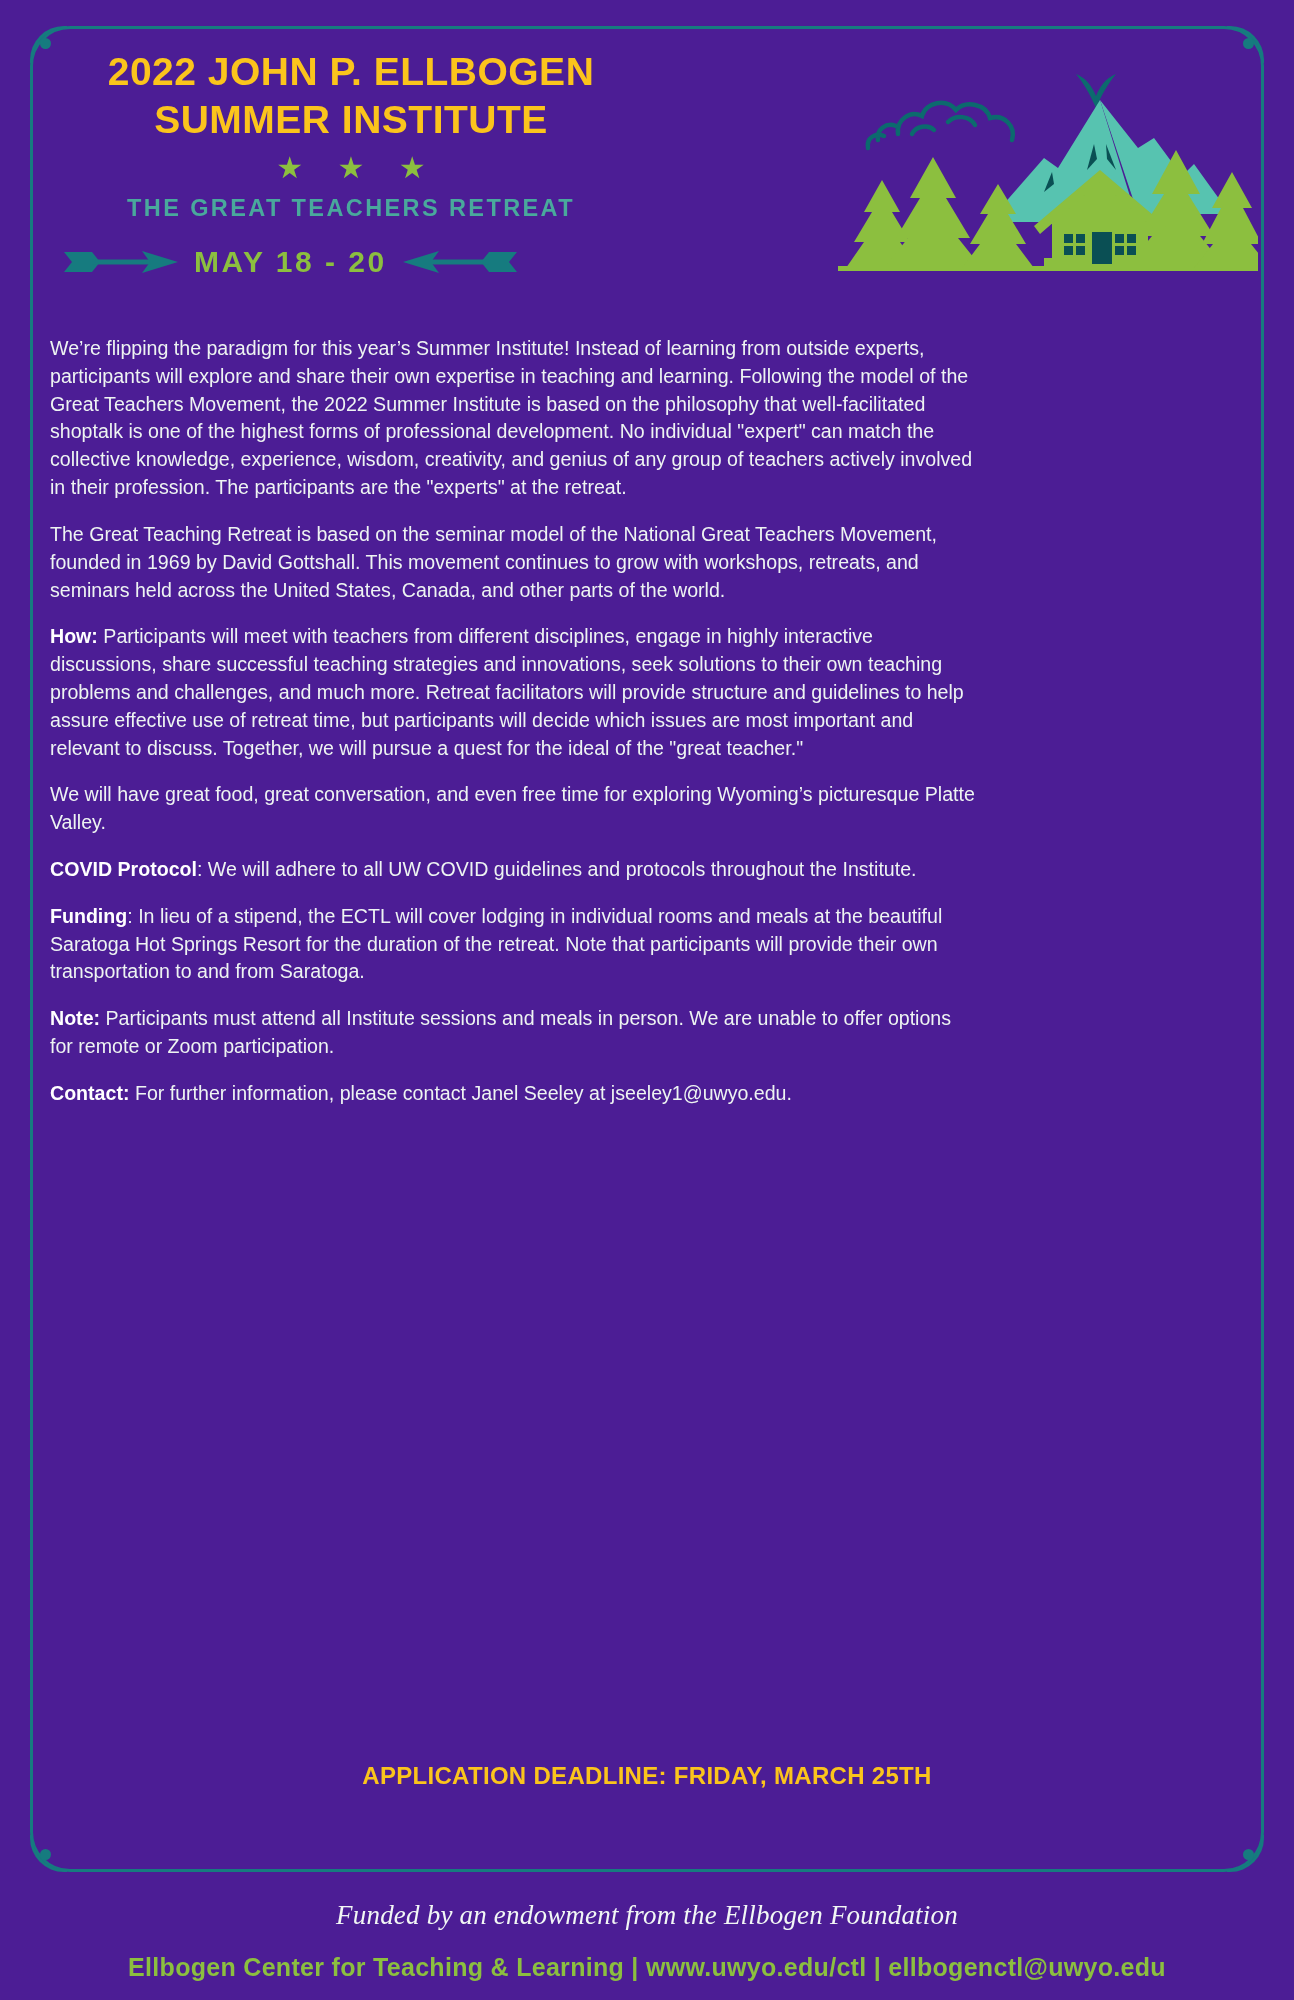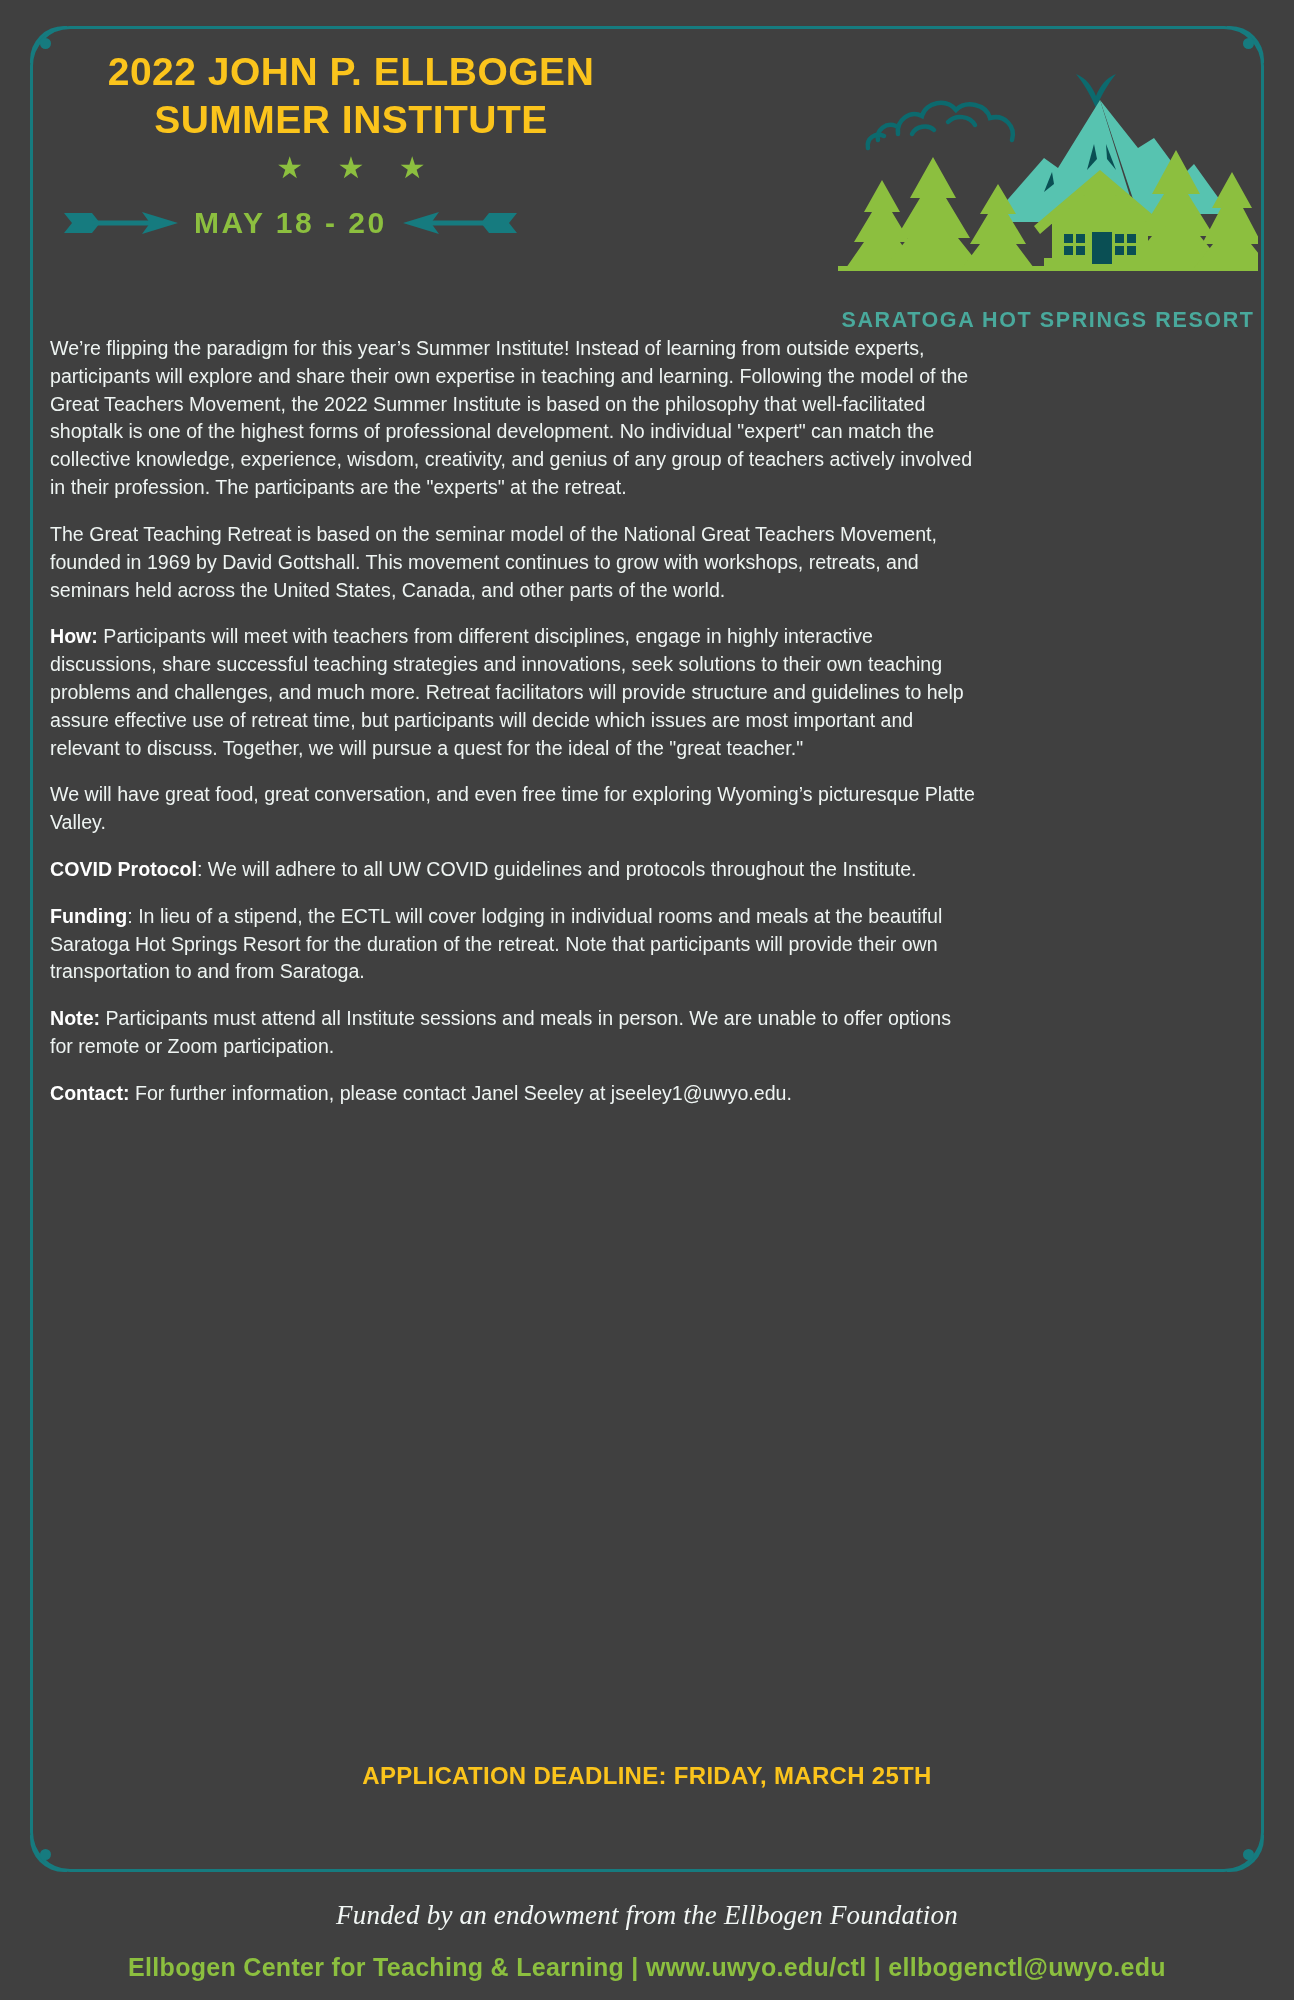--- a/index.html
+++ b/index.html
@@ -11,21 +11,21 @@
     width: 1294px;
     height: 2000px;
     position: relative;
     overflow: hidden;
     font-family: "Liberation Sans", sans-serif;
     background: #0a4f54;
   }
   .poster {
     position: absolute;
     inset: 0;
-    background: #404040;
+    background: #4c1d95;
   }
 
   
   .frame {
     position: absolute;
     left: 30px;
     top: 26px;
     right: 30px;
     bottom: 128px;
     border: 3px solid #167b7f;
@@ -211,20 +211,21 @@
   <div class="frame-corner-dot dot-tl"></div>
   <div class="frame-corner-dot dot-tr"></div>
   <div class="frame-corner-dot dot-bl"></div>
   <div class="frame-corner-dot dot-br"></div>
 
   <div class="header">
     <div class="header-left">
       <div class="title-main">2022 JOHN P. ELLBOGEN</div>
       <div class="title-line2">SUMMER INSTITUTE</div>
       <div class="stars">★ ★ ★</div>
+      <div class="subtitle">THE GREAT TEACHERS RETREAT</div>
 
       <div class="date-row">
         <svg width="118" height="36" viewBox="0 0 118 36">
           <path d="M2 8 L30 8 L38 18 L30 28 L2 28 L10 18 Z" fill="#167b7f"></path>
           <rect x="30" y="15.5" width="62" height="5" fill="#167b7f"></rect>
           <path d="M80 7 L116 18 L80 29 L88 18 Z" fill="#167b7f"></path>
         </svg>
         <div class="date-text">MAY 18 - 20</div>
         <svg width="118" height="36" viewBox="0 0 118 36">
           <g transform="translate(118,0) scale(-1,1)">
@@ -286,21 +287,20 @@
         <rect x="226" y="194" width="9" height="9" fill="#0a4f54"></rect>
         <rect x="238" y="194" width="9" height="9" fill="#0a4f54"></rect>
         <rect x="277" y="182" width="9" height="9" fill="#0a4f54"></rect>
         <rect x="289" y="182" width="9" height="9" fill="#0a4f54"></rect>
         <rect x="277" y="194" width="9" height="9" fill="#0a4f54"></rect>
         <rect x="289" y="194" width="9" height="9" fill="#0a4f54"></rect>
 
         <rect x="254" y="180" width="20" height="32" fill="#0a4f54"></rect>
       </g>
     </svg>
-    <div class="resort-name">SARATOGA HOT SPRINGS RESORT</div>
   </div>
 
   <div class="body-copy" id="body-copy">
       <p>We’re flipping the paradigm for this year’s Summer Institute! Instead of learning from outside experts, participants will explore and share their own expertise in teaching and learning. Following the model of the Great Teachers Movement, the 2022 Summer Institute is based on the philosophy that well-facilitated shoptalk is one of the highest forms of professional development. No individual "expert" can match the collective knowledge, experience, wisdom, creativity, and genius of any group of teachers actively involved in their profession. The participants are the "experts" at the retreat.</p>
       <p>The Great Teaching Retreat is based on the seminar model of the National Great Teachers Movement, founded in 1969 by David Gottshall. This movement continues to grow with workshops, retreats, and seminars held across the United States, Canada, and other parts of the world.</p>
       <p><b>How:</b> Participants will meet with teachers from different disciplines, engage in highly interactive discussions, share successful teaching strategies and innovations, seek solutions to their own teaching problems and challenges, and much more. Retreat facilitators will provide structure and guidelines to help assure effective use of retreat time, but participants will decide which issues are most important and relevant to discuss. Together, we will pursue a quest for the ideal of the "great teacher."</p>
       <p>We will have great food, great conversation, and even free time for exploring Wyoming’s picturesque Platte Valley.</p>
       <p><b>COVID Protocol</b>: We will adhere to all UW COVID guidelines and protocols throughout the Institute.</p>
       <p><b>Funding</b>: In lieu of a stipend, the ECTL will cover lodging in individual rooms and meals at the beautiful Saratoga Hot Springs Resort for the duration of the retreat. Note that participants will provide their own transportation to and from Saratoga.</p>
       <p><b>Note:</b> Participants must attend all Institute sessions and meals in person. We are unable to offer options for remote or Zoom participation.</p>

